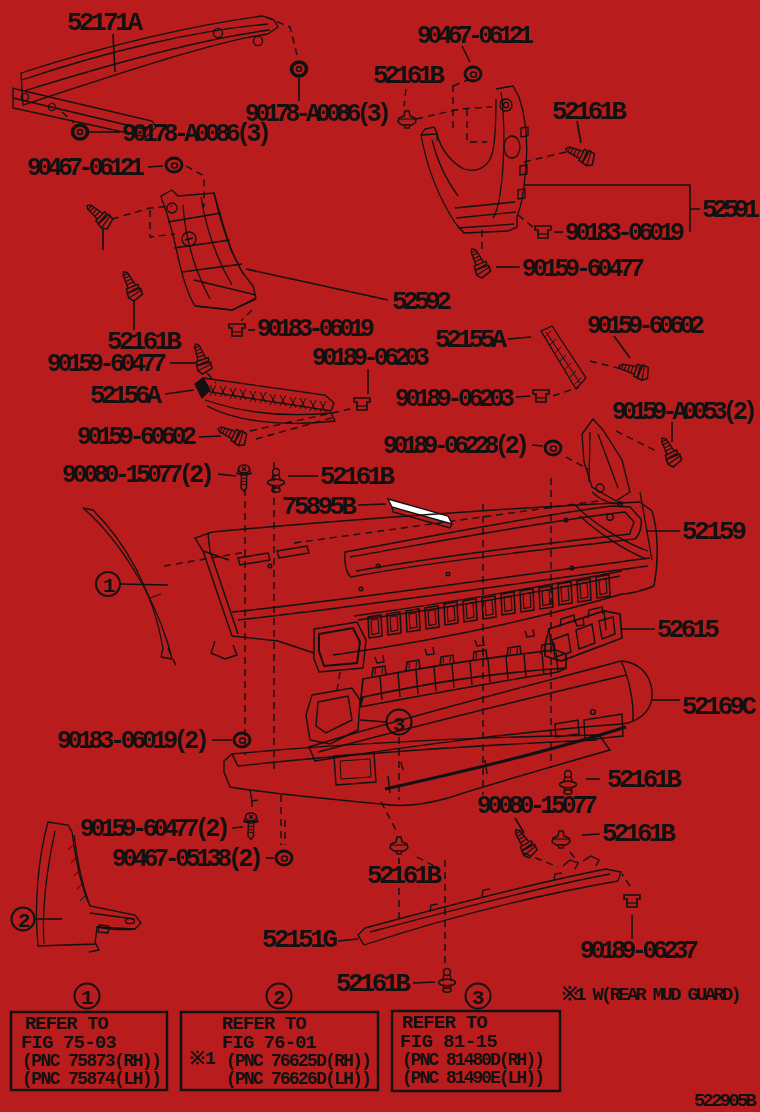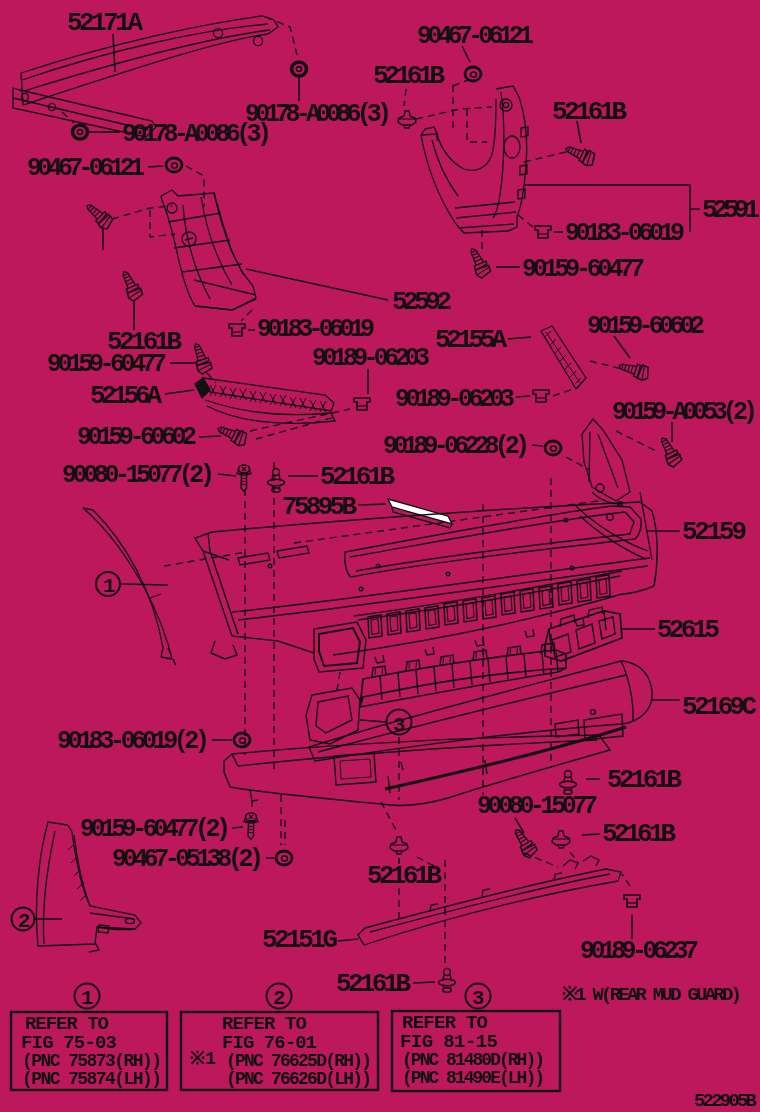--- a/index.html
+++ b/index.html
@@ -1,14 +1,14 @@
 <!DOCTYPE html>
 <html><head><meta charset="utf-8"><style>
 html,body{margin:0;padding:0;background:#fff}
-#page{position:relative;width:760px;height:1112px;overflow:hidden;background:#be185d}
+#page{position:relative;width:760px;height:1112px;overflow:hidden;background:#b91c1c}
 text{font-family:"Liberation Mono",monospace;font-weight:bold;fill:#111}
 </style></head><body>
 <div id="page">
 <svg width="760" height="1112" viewBox="0 0 760 1112">
 <defs>
 <g id="nut">
   <ellipse cx="0" cy="0" rx="7.5" ry="7" fill="none" stroke="#111" stroke-width="3.6"></ellipse>
   <ellipse cx="0" cy="0" rx="2.6" ry="2.4" fill="none" stroke="#111" stroke-width="1.6"></ellipse>
   <path d="M-6,5 Q0,9 6,5" fill="none" stroke="#111" stroke-width="1.4"></path>
 </g>

